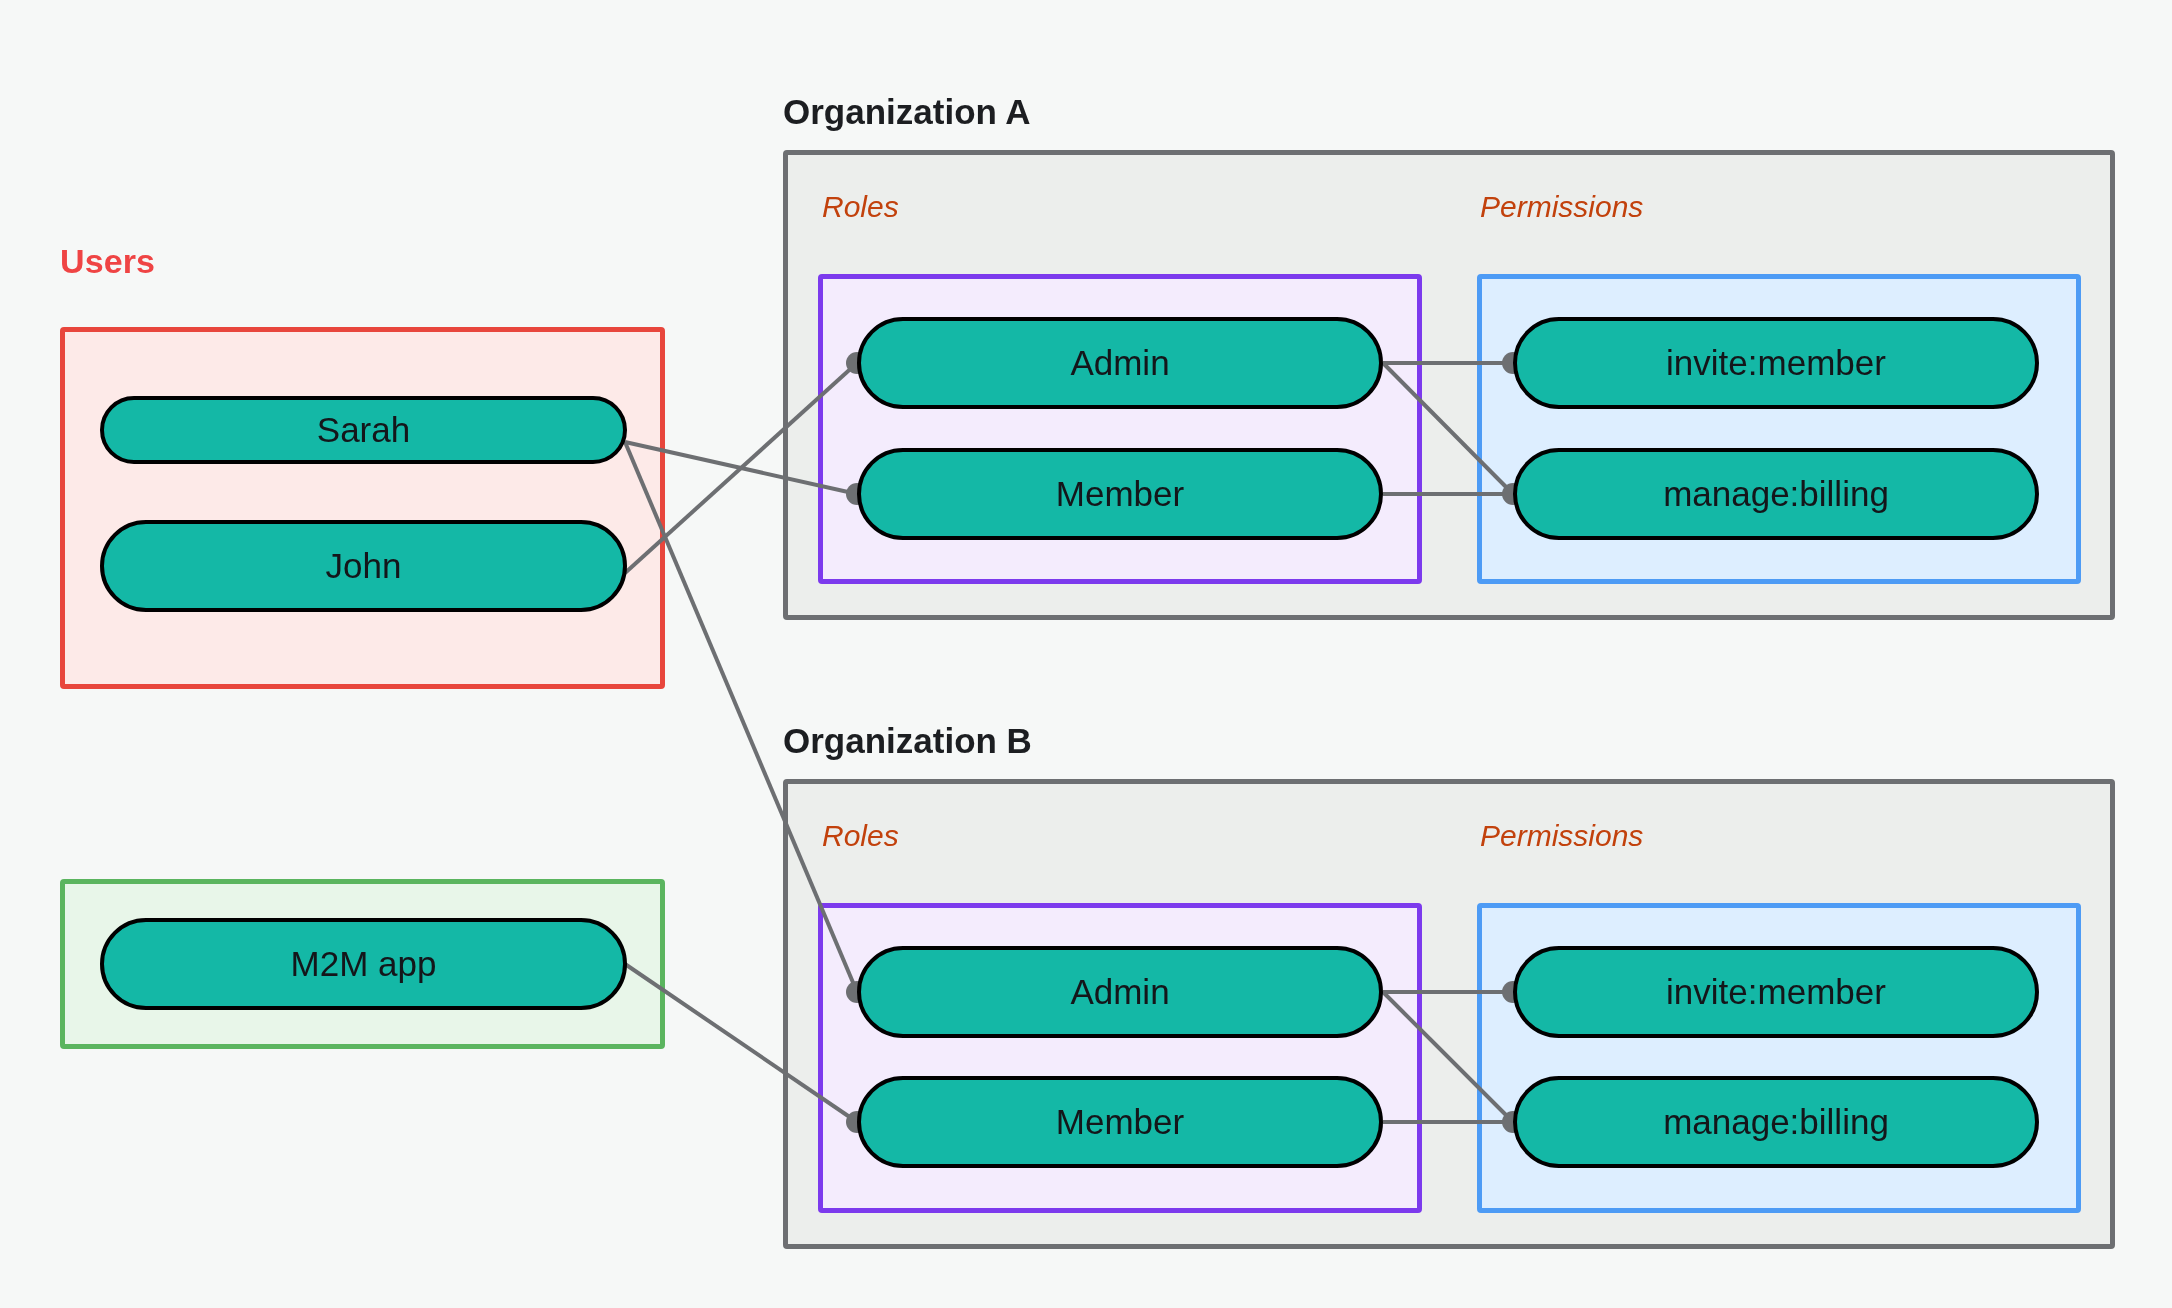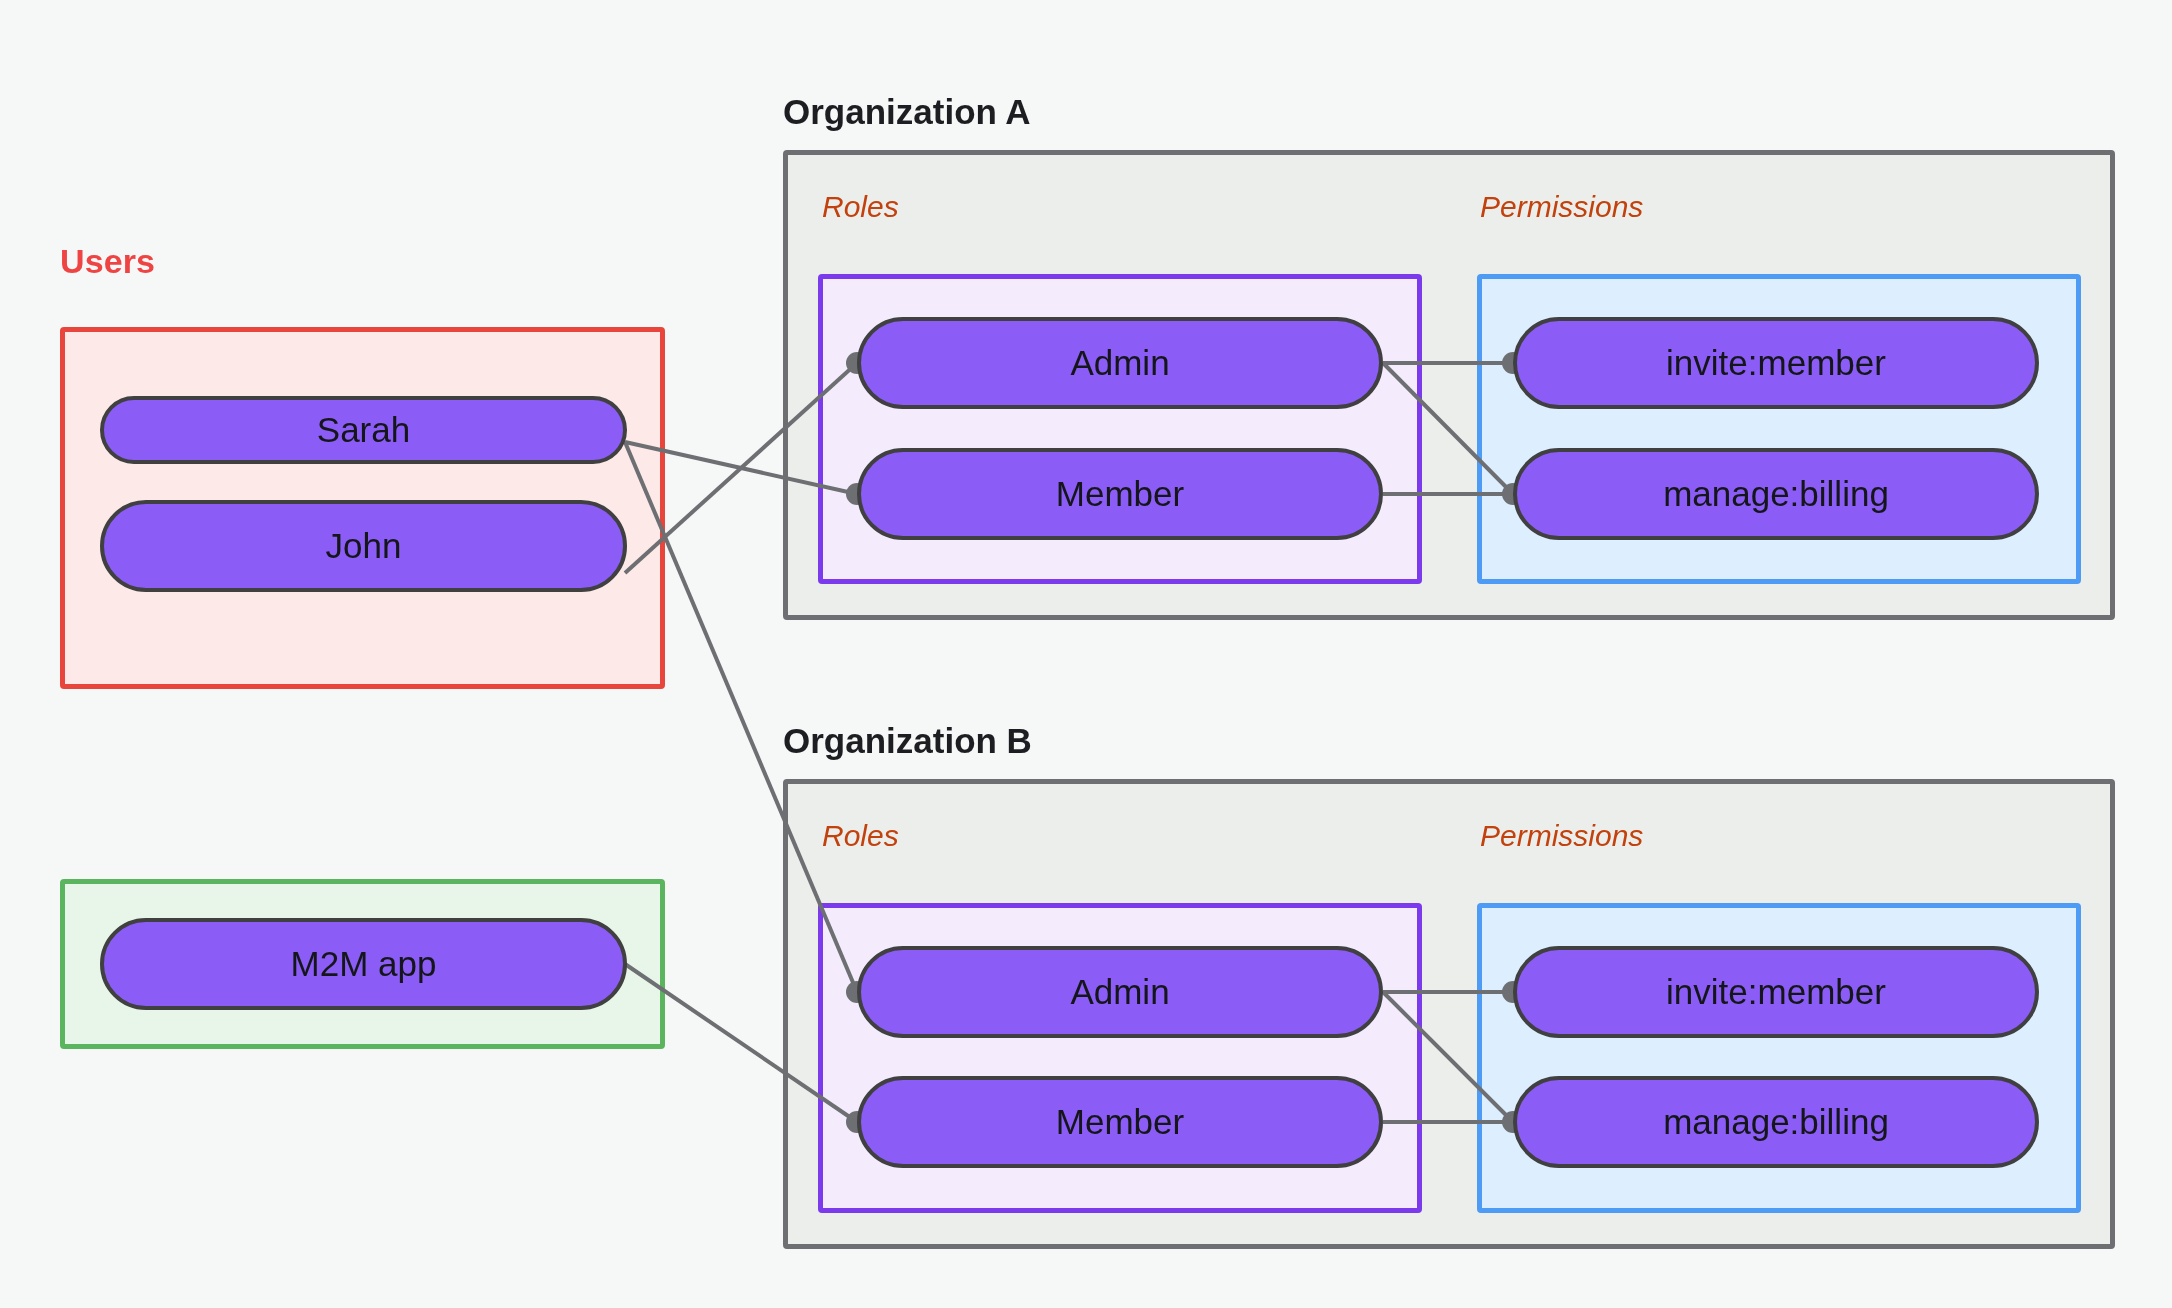--- a/index.html
+++ b/index.html
@@ -99,22 +99,22 @@
   }
   .panel.perms {
     border: 5px solid #4d9bf5;
     background: #ddeeff;
   }
 
   
   .pill {
     position: absolute;
     box-sizing: border-box;
-    background: #8b5cf6;
-    border: 4px solid #404040;
+    background: #14b8a6;
+    border: 4px solid #000000;
     border-radius: 999px;
     display: flex;
     align-items: center;
     justify-content: center;
     font-size: 35px;
     color: #14161a;
     z-index: 8;
     white-space: nowrap;
   }
 </style>
@@ -157,21 +157,21 @@
       <circle cx="1513" cy="1122" r="11"></circle>
     </g>
   </svg>
 
   <div class="caption" style="left:60px; top:242px;">Users</div>
 
   <div class="group users" style="left:60px; top:327px; width:605px; height:362px;"></div>
 
   <div class="pill" style="left:100px; top:396px; width:527px; height:68px;">Sarah</div>
 
-  <div class="pill" style="left:100px; top:500px; width:527px; height:92px;">John</div>
+  <div class="pill" style="left:100px; top:520px; width:527px; height:92px;">John</div>
 
 
   <div class="group m2m" style="left:60px; top:879px; width:605px; height:170px;"></div>
 
   <div class="pill" style="left:100px; top:918px; width:527px; height:92px;">M2M app</div>
 
   <div class="org-label" style="left:783px; top:68px;">Organization A</div>
 
   <div class="org-box" style="left:783px; top:150px; width:1332px; height:470px;"></div>
 

